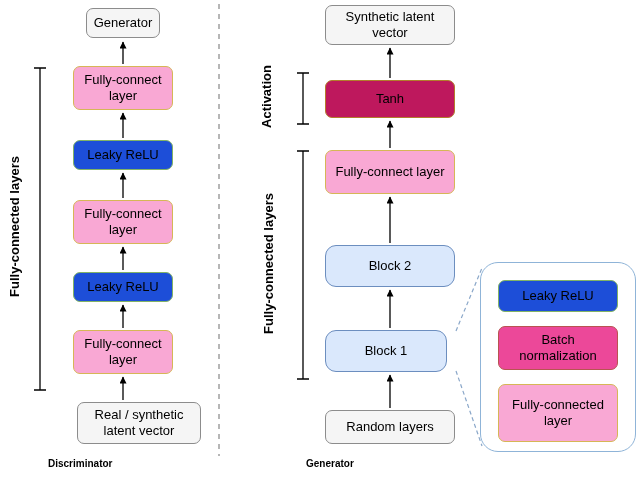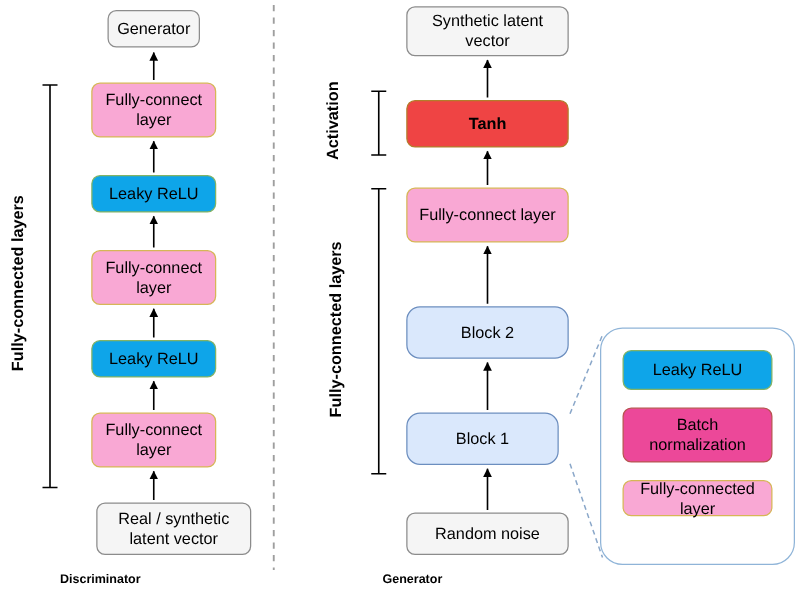--- a/index.html
+++ b/index.html
@@ -9,23 +9,23 @@
   }
   svg.overlay { position: absolute; left: 0; top: 0; z-index: 1; }
   .node {
     position: absolute; z-index: 2; box-sizing: border-box;
     display: flex; align-items: center; justify-content: center;
     text-align: center; font-size: 13px; line-height: 1.22;
     border: 1px solid #000; border-radius: 7px; padding: 2px 5px;
   }
   .gray   { background: #f5f5f5; border-color: #8c8c8c; }
   .yellow { background: #f9a8d4; border-color: #d6b656; }
-  .green  { background: #0ea5e9; border-color: #82b366; }
+  .green  { background: #1d4ed8; border-color: #82b366; }
   .blue   { background: #dae8fc; border-color: #6c8ebf; border-radius: 11px; }
-  .orange { background: #ef4444; border-color: #b37d2b; font-weight: bold; }
+  .orange { background: #be185d; border-color: #b37d2b; }
   .pink   { background: #ec4899; border-color: #b85450; }
   .callout {
     position: absolute; z-index: 2; background: #ffffff;
     border: 1.5px solid #8fb4d8; border-radius: 18px; box-sizing: border-box;
   }
   .vlabel {
     position: absolute; z-index: 2; font-size: 13px; font-weight: bold;
     text-align: center; white-space: nowrap; transform: rotate(-90deg);
   }
   .caption {
@@ -95,29 +95,29 @@
   <div class="node gray" style="left:325px; top:5px; width:130px; height:40px">Synthetic latent vector</div>
 
   <div class="node orange" style="left:325px; top:80px; width:130px; height:38px">Tanh</div>
 
   <div class="node yellow" style="left:325px; top:150px; width:130px; height:44px">Fully-connect layer</div>
 
   <div class="node blue" style="left:325px; top:245px; width:130px; height:42px">Block 2</div>
 
   <div class="node blue" style="left:325px; top:330px; width:122px; height:42px">Block 1</div>
 
-  <div class="node gray" style="left:325px; top:410px; width:130px; height:34px">Random noise</div>
+  <div class="node gray" style="left:325px; top:410px; width:130px; height:34px">Random layers</div>
 
   <div class="vlabel" style="left:206px; top:89px; width:120px">Activation</div>
 
   <div class="vlabel" style="left:158px; top:256px; width:220px">Fully-connected layers</div>
 
   <div class="caption" style="left:306px; top:458px; width:150px">Generator</div>
 
   <div class="callout" style="left:480px; top:262px; width:156px; height:190px"></div>
 
   <div class="node green" style="left:498px; top:280px; width:120px; height:32px">Leaky ReLU</div>
 
   <div class="node pink" style="left:498px; top:326px; width:120px; height:44px">Batch normalization</div>
 
-  <div class="node yellow" style="left:498px; top:384px; width:120px; height:29px">Fully-connected layer</div>
+  <div class="node yellow" style="left:498px; top:384px; width:120px; height:58px">Fully-connected layer</div>
 
 </div>
 
 </body></html>

